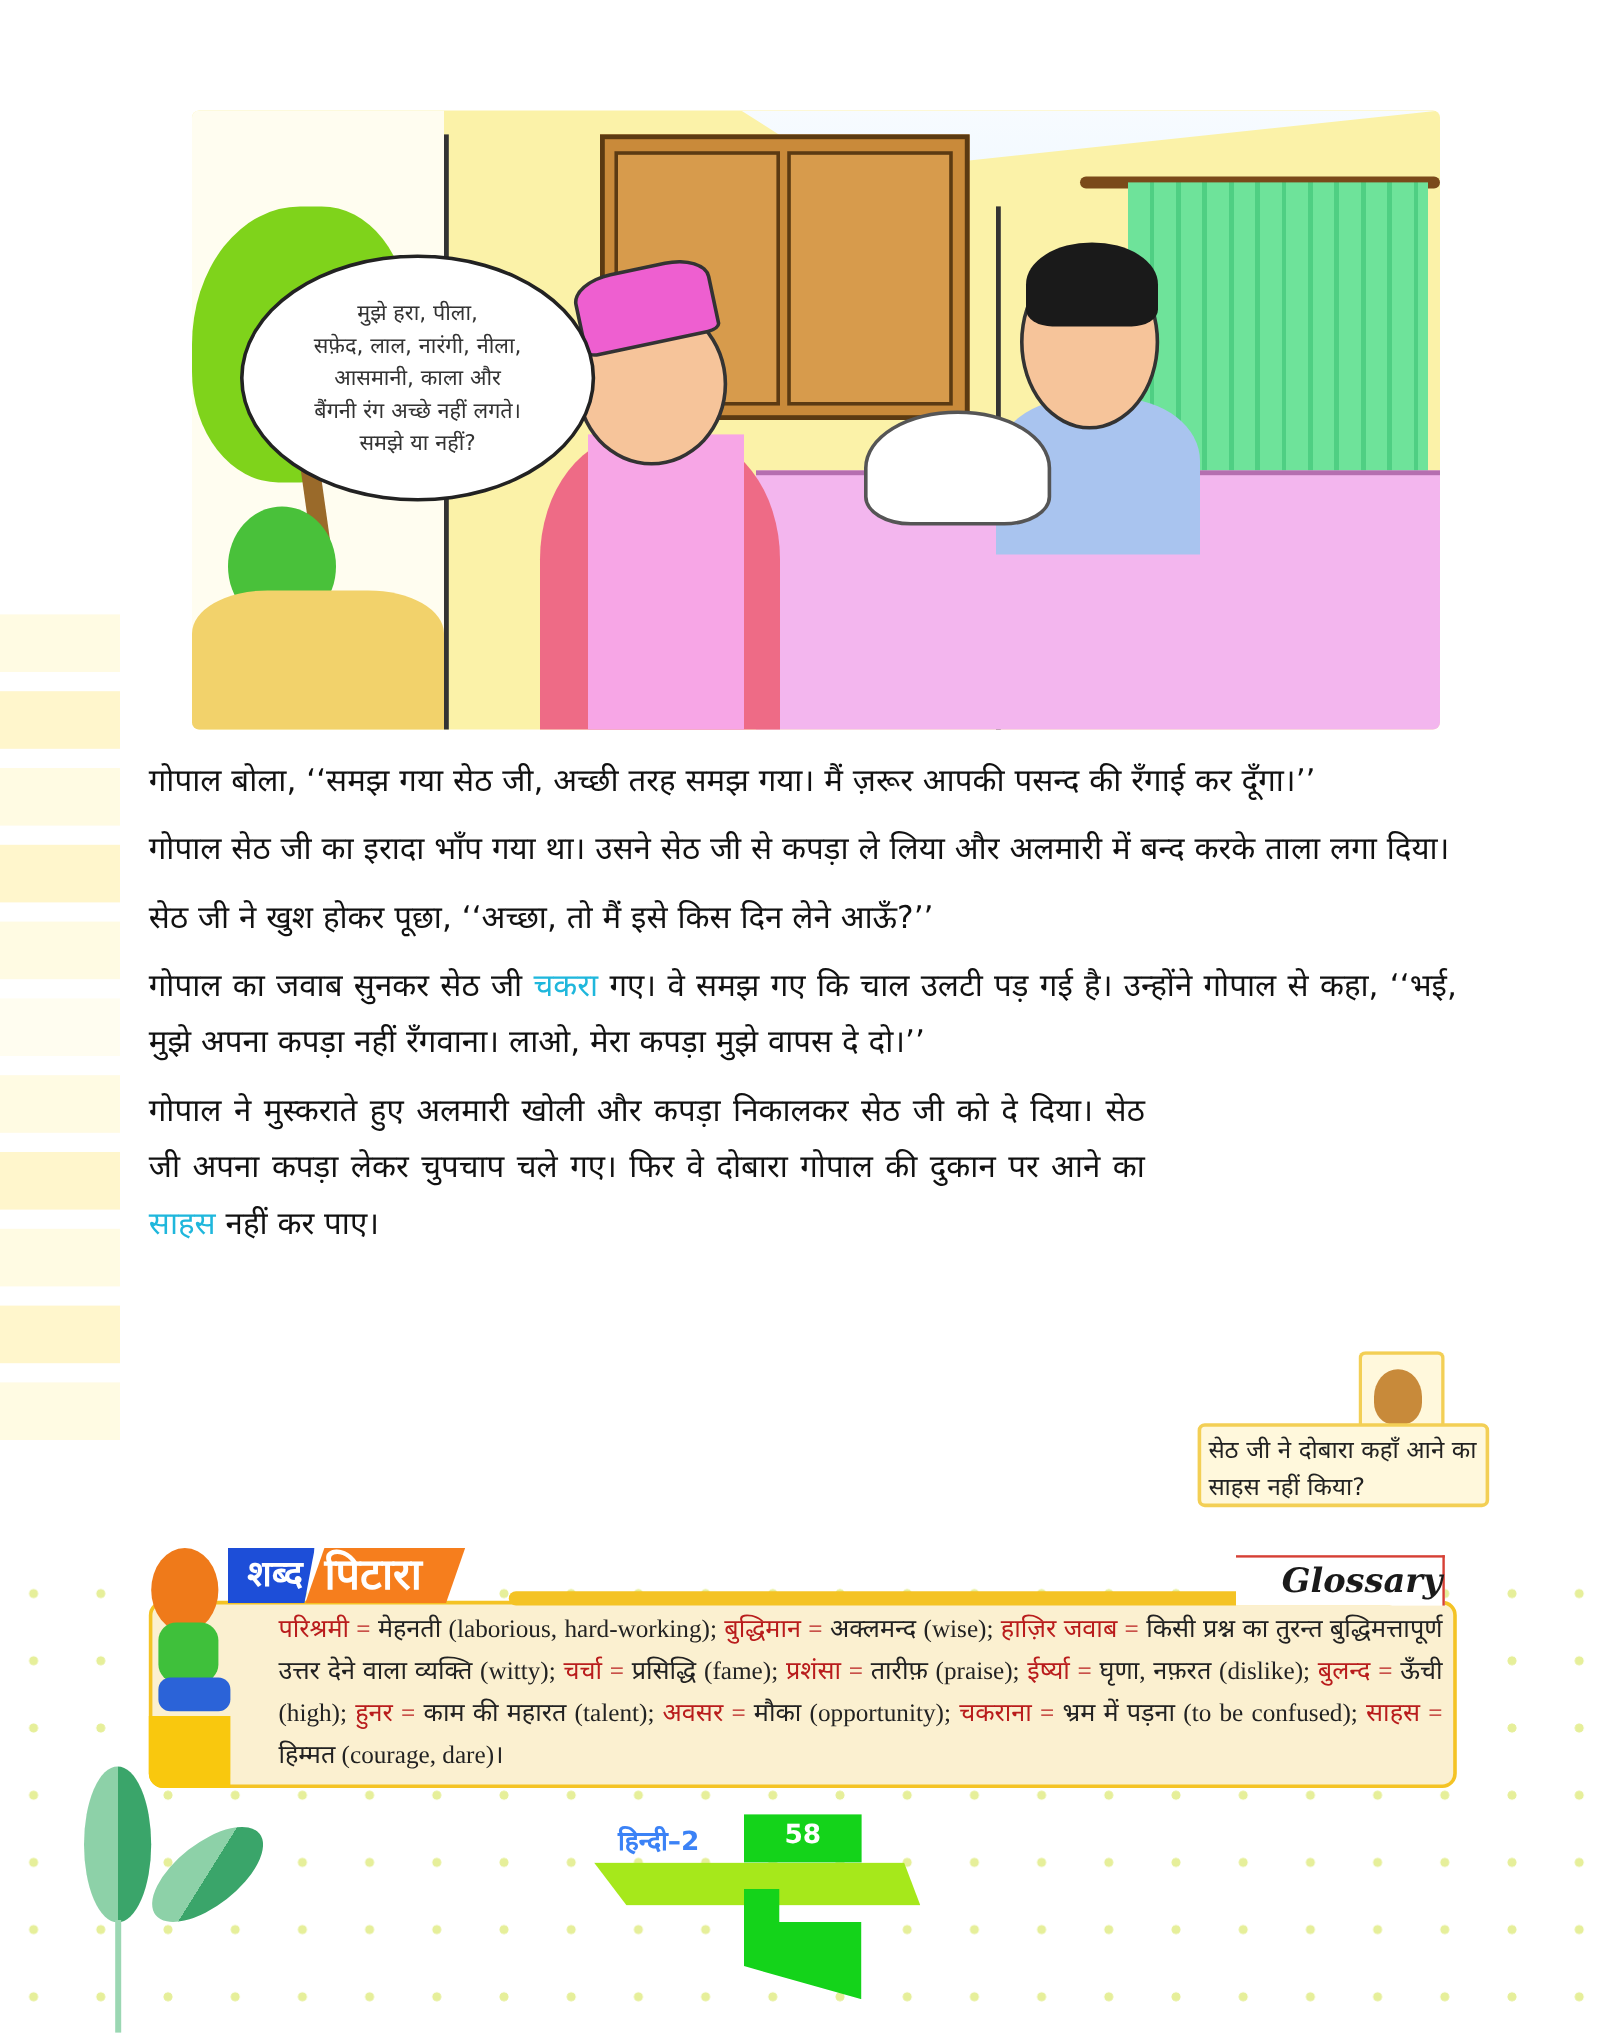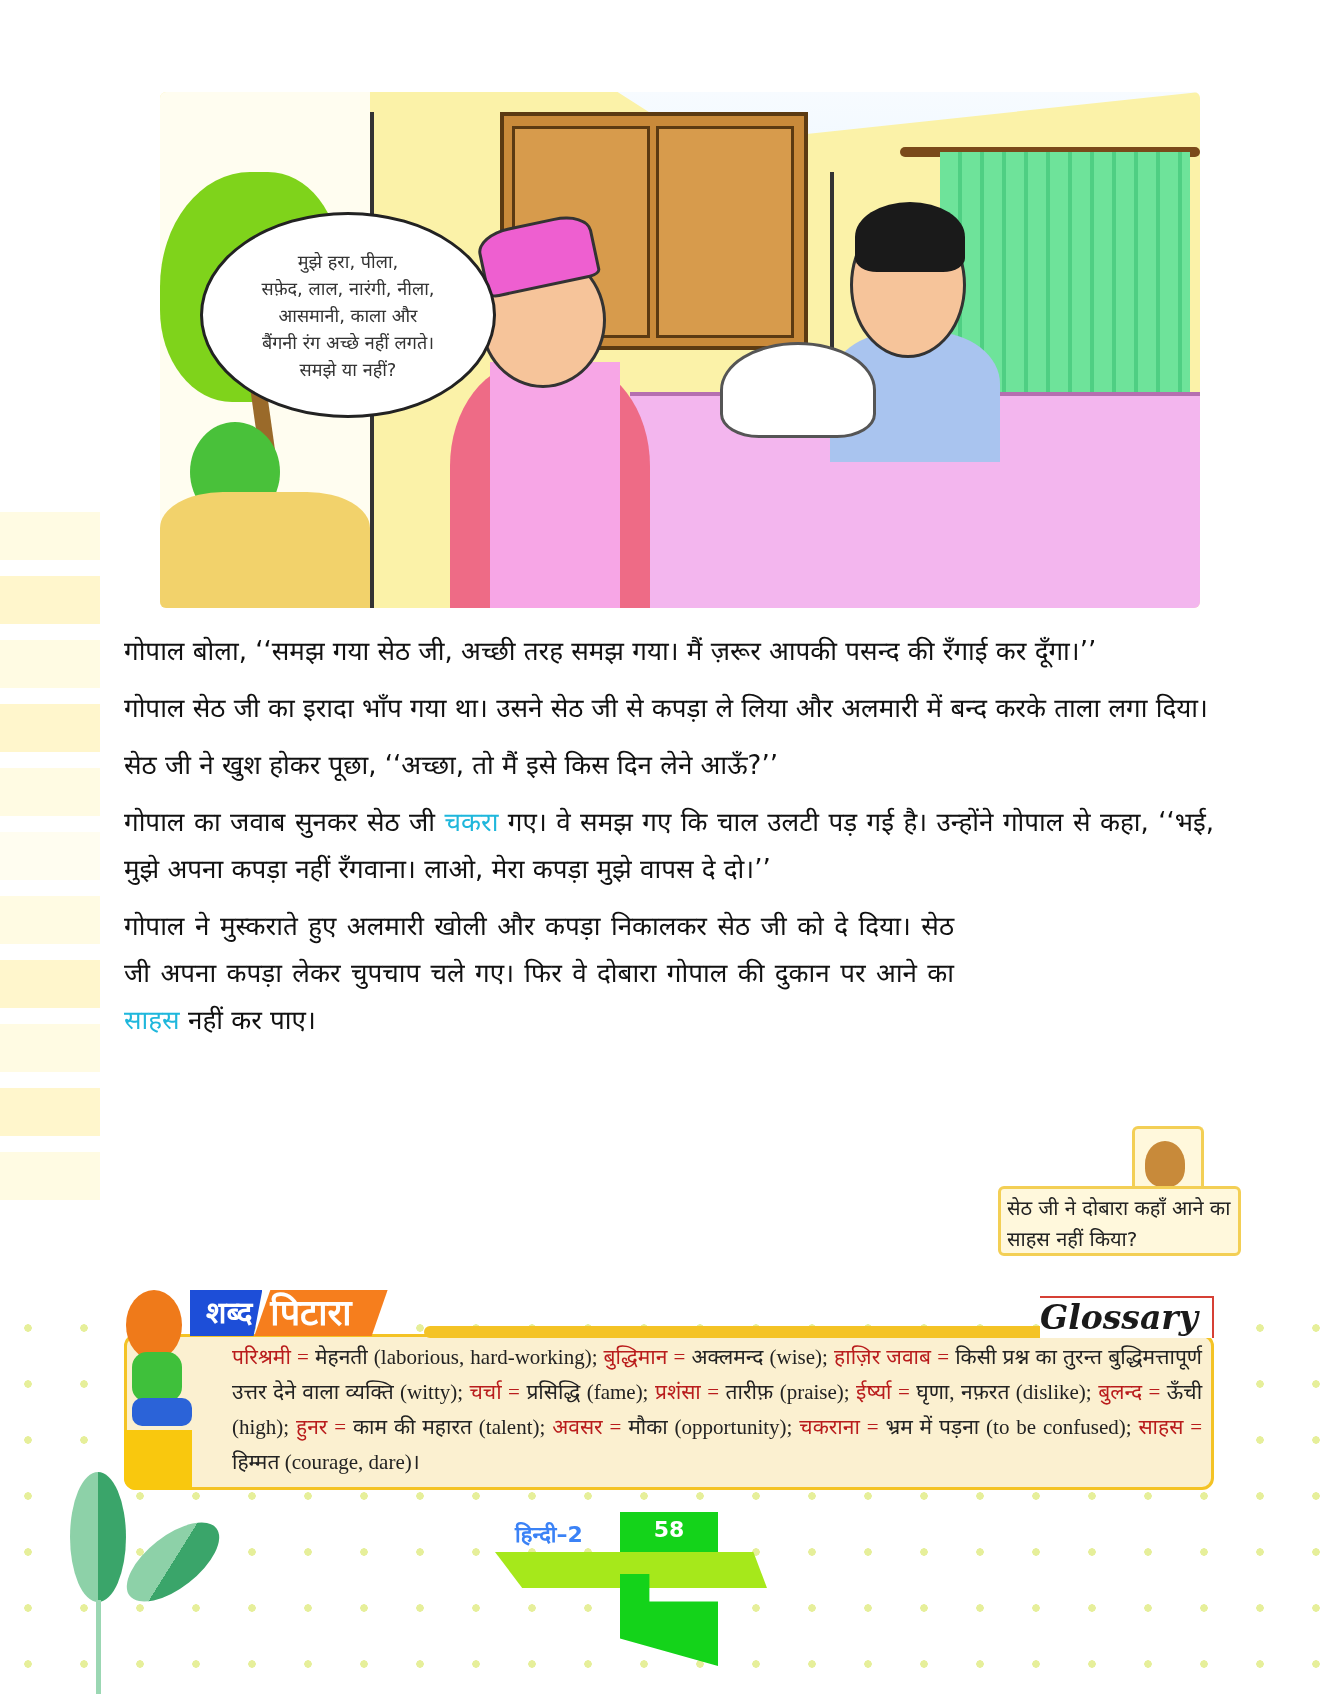--- a/index.html
+++ b/index.html
@@ -47,21 +47,21 @@
   .gloss{position:absolute;left:124px;top:1290px;width:1090px;height:200px;}
   .gloss .panel{position:absolute;left:0;top:44px;width:1090px;height:156px;background:#fbf0d0;border:3px solid #f4c325;border-radius:12px;box-sizing:border-box;}
   .gloss .wave{position:absolute;left:300px;top:36px;width:740px;height:12px;background:#f4c325;border-radius:8px;}
   .gloss .sidebar{position:absolute;left:0;top:140px;width:68px;height:60px;background:#f9c80e;border-radius:0 0 0 12px;}
   .gloss .girl-hair{position:absolute;left:2px;top:0;width:56px;height:70px;background:#ef7a1a;border-radius:50%;}
   .gloss .girl-shirt{position:absolute;left:8px;top:62px;width:50px;height:50px;background:#3fc03b;border-radius:30%;}
   .gloss .girl-shorts{position:absolute;left:8px;top:108px;width:60px;height:28px;background:#2b63d8;border-radius:10px;}
   .gloss .title{position:absolute;left:66px;top:0;height:46px;display:flex;}
   .gloss .t1{background:#1d4ed8;color:#fff;font-weight:bold;font-size:30px;padding:0 10px 0 16px;line-height:46px;clip-path:polygon(0 0,100% 0,88% 100%,0 100%);}
   .gloss .t2{background:#f67e1d;color:#fff;font-weight:bold;font-size:36px;padding:0 36px 0 16px;line-height:46px;margin-left:-8px;clip-path:polygon(12% 0,100% 0,88% 100%,0 100%);}
-  .gloss .gtab{position:absolute;right:0;top:6px;width:172px;height:40px;background:#fff;border:2px solid #d64035;border-left:none;border-bottom:none;font-family:"DejaVu Serif",serif;font-style:italic;font-weight:bold;font-size:33px;text-align:left;line-height:40px;color:#1a1a1a;}
+  .gloss .gtab{position:absolute;right:10px;top:6px;width:172px;height:40px;background:#fff;border:2px solid #d64035;border-left:none;border-bottom:none;font-family:"DejaVu Serif",serif;font-style:italic;font-weight:bold;font-size:28px;text-align:right;line-height:40px;color:#1a1a1a;}
   .gloss .body{position:absolute;left:108px;top:50px;width:970px;font-family:"Liberation Serif",serif;font-size:21px;line-height:35px;color:#222;text-align:justify;}
   .gloss .term{color:#b91c1c;}
   
   .leaf1{position:absolute;left:70px;top:1472px;width:56px;height:130px;background:linear-gradient(90deg,#8dd1a8 50%,#3aa56a 50%);border-radius:50%/50%;}
   .leaf2{position:absolute;left:118px;top:1536px;width:110px;height:52px;background:linear-gradient(160deg,#8dd1a8 50%,#3aa56a 50%);border-radius:50%;transform:rotate(-38deg);}
   .stem{position:absolute;left:96px;top:1600px;width:5px;height:94px;background:#9bd7b3;}
   
   .footer-band{position:absolute;left:495px;top:1552px;width:272px;height:36px;background:#a6e81b;clip-path:polygon(0 0,95% 0,100% 100%,10% 100%);}
   .footer-green{position:absolute;left:620px;top:1512px;width:98px;height:40px;background:#14d31a;}
   .footer-green2{position:absolute;left:620px;top:1574px;width:98px;height:92px;background:#14d31a;clip-path:polygon(0 0,30% 0,30% 30%,100% 30%,100% 100%,0 70%);}

